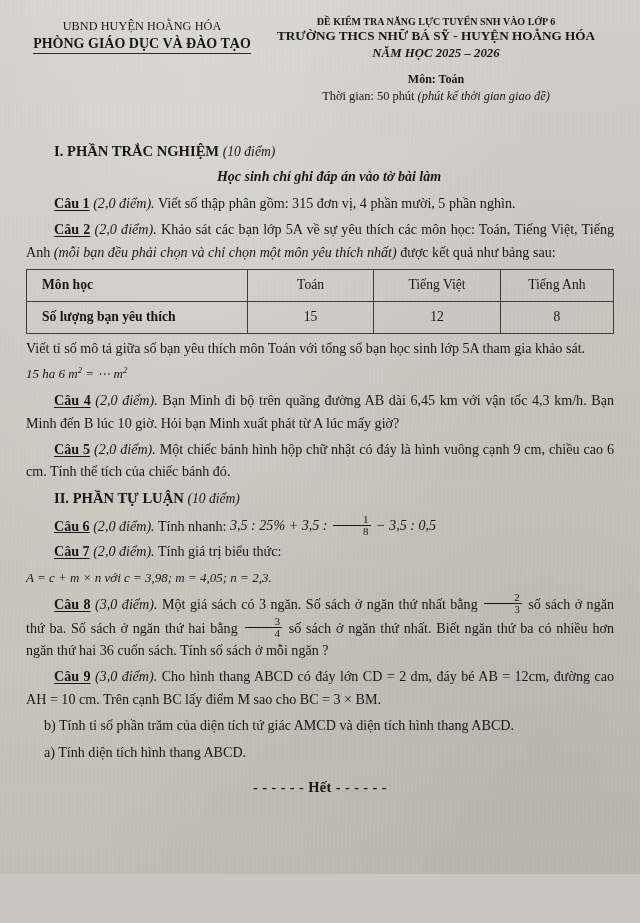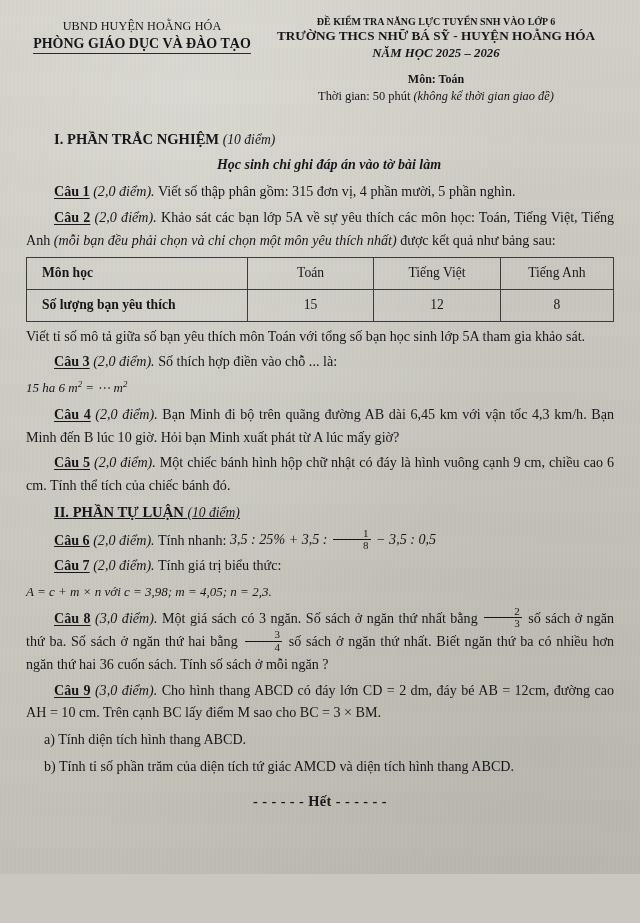--- a/index.html
+++ b/index.html
@@ -80,21 +80,21 @@
   .mast-right .r4 { font-size: 12px; margin-top: 10px; }
   .mast-right .r5 {
     font-size: 12.4px;
     margin-top: 3px;
     white-space: nowrap;
   }
   .mast-right .r5 em { font-style: italic; }
 
   
   .content {
-    margin-top: 23px;
+    margin-top: 35px;
     font-size: 14.1px;
     line-height: 1.62;
   }
   .sec-head {
     font-weight: bold;
     font-size: 14.6px;
     margin: 0 0 1px 28px;
   }
   .sec-head em {
     font-weight: normal;
@@ -199,21 +199,21 @@
   <div class="masthead">
     <div class="mast-left">
       <div class="l1">UBND HUYỆN HOẰNG HÓA</div>
       <div class="l2">PHÒNG GIÁO DỤC VÀ ĐÀO TẠO</div>
     </div>
     <div class="mast-right">
       <div class="r1">ĐỀ KIỂM TRA NĂNG LỰC TUYỂN SNH VÀO LỚP 6</div>
       <div class="r2">TRƯỜNG THCS NHỮ BÁ SỸ - HUYỆN HOẰNG HÓA</div>
       <div class="r3">NĂM HỌC 2025 – 2026</div>
       <div class="r4">Môn: Toán</div>
-      <div class="r5"><span>Thời gian: 50 phút </span><em>(không kể thời gian giao đề)</em></div>
+      <div class="r5"><span>Thời gian: 50 phút </span><em>(phút kể thời gian giao đề)</em></div>
     </div>
   </div>
 
   <div class="content">
 
     <div class="sec-head"><span>I. PHẦN TRẮC NGHIỆM </span><em>(10 điểm)</em></div>
     <div class="centered-note">Học sinh chỉ ghi đáp án vào tờ bài làm</div>
 
     <p class="q"><span class="qlabel">Câu 1</span> <span class="pts">(2,0 điểm).</span> <span>Viết số thập phân gồm: 315 đơn vị, 4 phần mười, 5 phần nghìn.</span></p>
 
@@ -233,36 +233,35 @@
             <td class="val c1">15</td>
             <td class="val c2">12</td>
             <td class="val c3">8</td>
           </tr>
         </tbody>
       </table>
     </div>
 
     <p class="para">Viết tỉ số mô tả giữa số bạn yêu thích môn Toán với tổng số bạn học sinh lớp 5A tham gia khảo sát.</p>
 
-    <p class="q"><span class="qlabel">Câu 3</span> <span class="pts">(2,0 điểm).</span> <span>Số thích hợp điền vào chỗ ... là:</span></p>
     <p class="math"><span>15 ha 6 m</span><sup>2</sup><span> = ⋯ m</span><sup>2</sup></p>
 
     <p class="q"><span class="qlabel">Câu 4</span> <span class="pts">(2,0 điểm).</span> <span>Bạn Minh đi bộ trên quãng đường AB dài 6,45 km với vận tốc 4,3 km/h. Bạn Minh đến B lúc 10 giờ. Hỏi bạn Minh xuất phát từ A lúc mấy giờ?</span></p>
 
     <p class="q"><span class="qlabel">Câu 5</span> <span class="pts">(2,0 điểm).</span> <span>Một chiếc bánh hình hộp chữ nhật có đáy là hình vuông cạnh 9 cm, chiều cao 6 cm. Tính thể tích của chiếc bánh đó.</span></p>
 
-    <div class="sec-head" style="margin-top:4px;text-decoration:underline;"><span>II. PHẦN TỰ LUẬN </span><em>(10 điểm)</em></div>
+    <div class="sec-head" style="margin-top:4px;"><span>II. PHẦN TỰ LUẬN </span><em>(10 điểm)</em></div>
 
     <p class="q"><span class="qlabel">Câu 6</span> <span class="pts">(2,0 điểm).</span> <span>Tính nhanh:</span> <span class="mathvar"><span>3,5 : 25% + 3,5 : </span><span class="frac"><span class="num">1</span><span class="den">8</span></span><span> − 3,5 : 0,5</span></span></p>
 
     <p class="q"><span class="qlabel">Câu 7</span> <span class="pts">(2,0 điểm).</span> <span>Tính giá trị biểu thức:</span></p>
     <p class="math">A = c + m × n với c = 3,98; m = 4,05; n = 2,3.</p>
 
     <p class="q"><span class="qlabel">Câu 8</span> <span class="pts">(3,0 điểm).</span> <span>Một giá sách có 3 ngăn. Số sách ở ngăn thứ nhất bằng </span><span class="frac"><span class="num">2</span><span class="den">3</span></span><span> số sách ở ngăn thứ ba. Số sách ở ngăn thứ hai bằng </span><span class="frac"><span class="num">3</span><span class="den">4</span></span><span> số sách ở ngăn thứ nhất. Biết ngăn thứ ba có nhiều hơn ngăn thứ hai 36 cuốn sách. Tính số sách ở mỗi ngăn ?</span></p>
 
     <p class="q"><span class="qlabel">Câu 9</span> <span class="pts">(3,0 điểm).</span> <span>Cho hình thang ABCD có đáy lớn CD = 2 dm, đáy bé AB = 12cm, đường cao AH = 10 cm. Trên cạnh BC lấy điểm M sao cho BC = 3 × BM.</span></p>
+    <p class="sub">b) Tính tỉ số phần trăm của diện tích tứ giác AMCD và diện tích hình thang ABCD.</p>
     <p class="sub">a) Tính diện tích hình thang ABCD.</p>
-    <p class="sub">b) Tính tỉ số phần trăm của diện tích tứ giác AMCD và diện tích hình thang ABCD.</p>
 
     <div class="end">- - - - - - Hết - - - - - -</div>
 
   </div>
 </div>
 
 </body></html>

